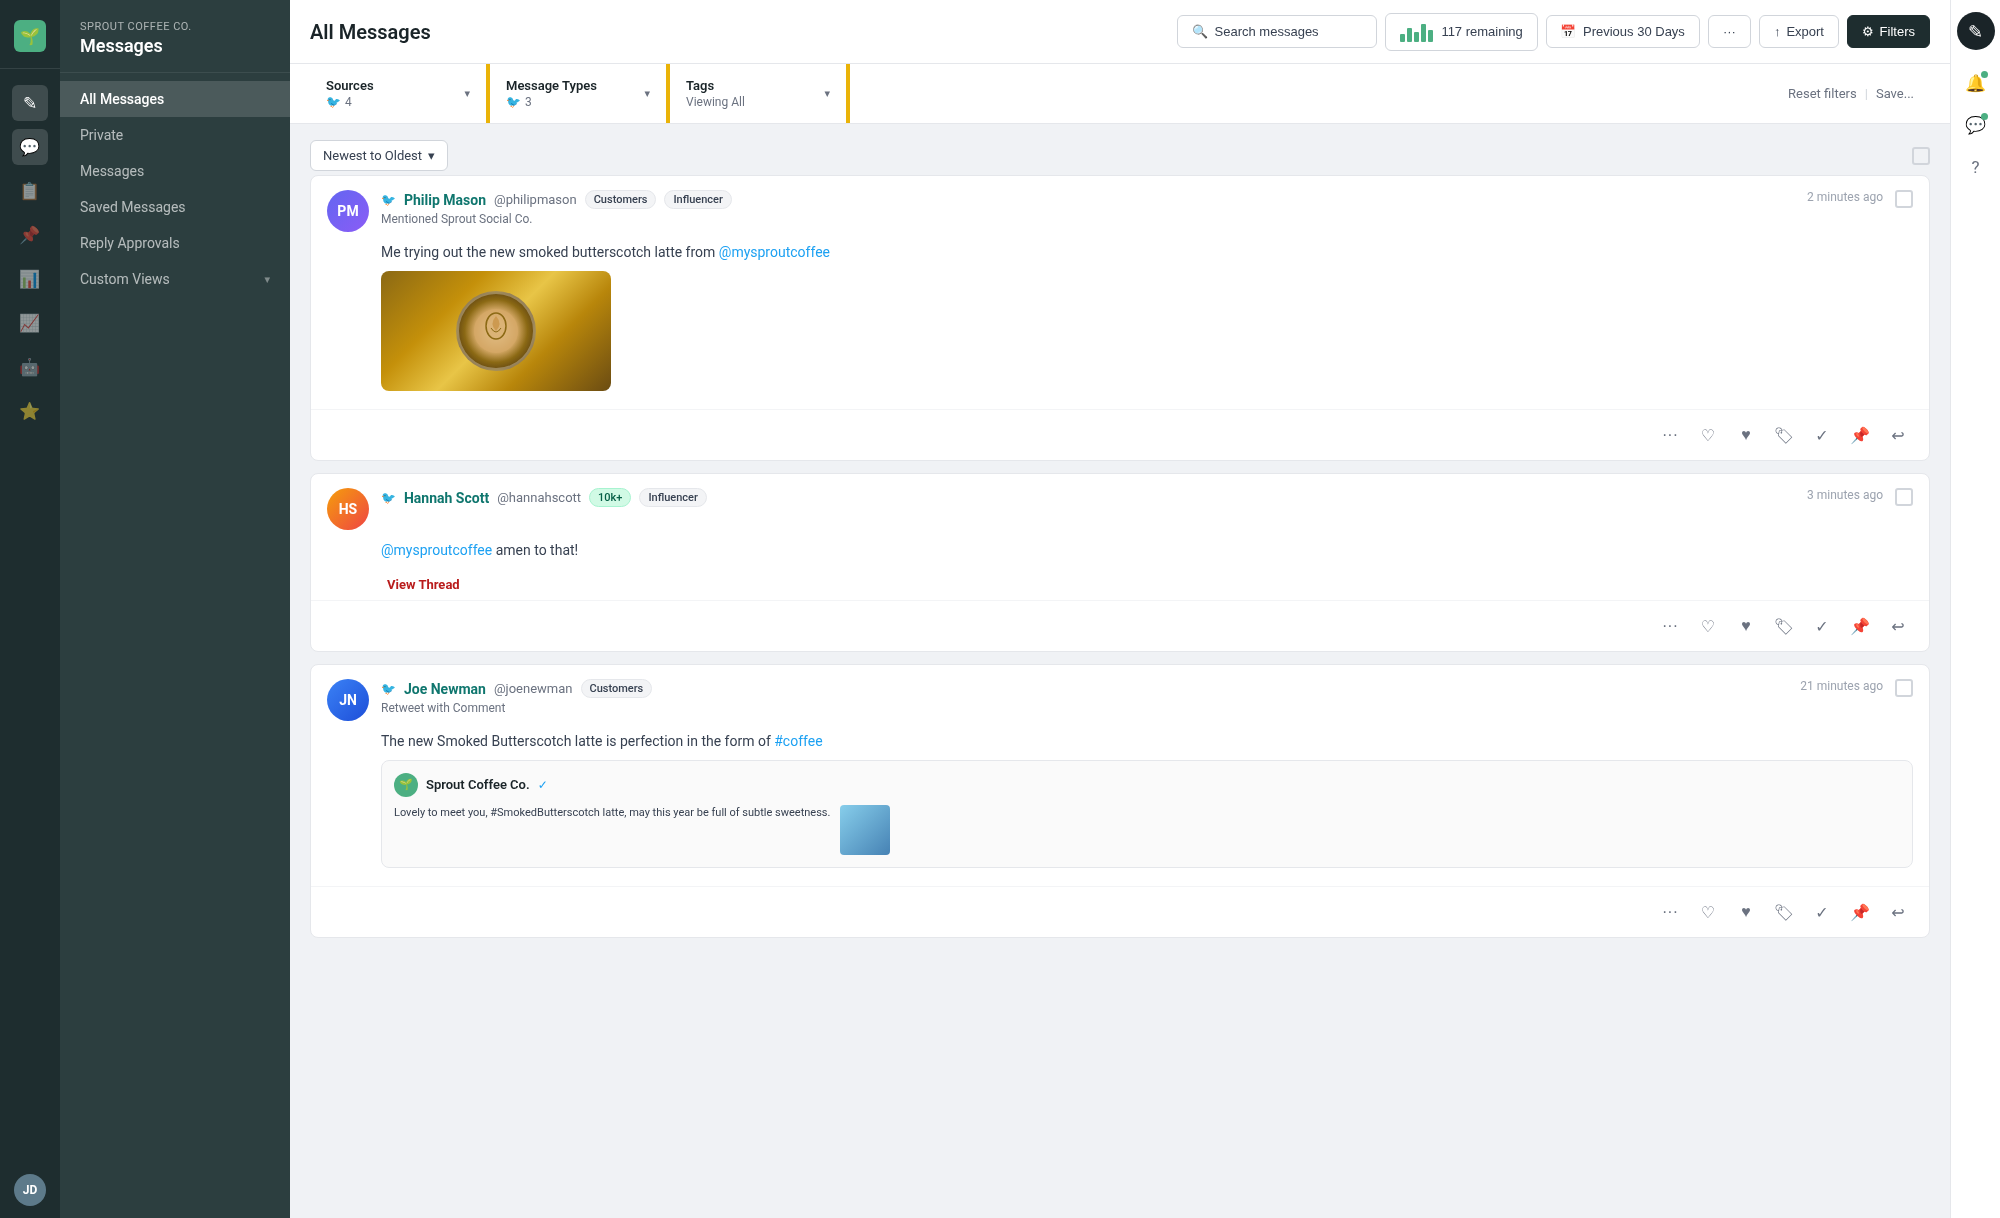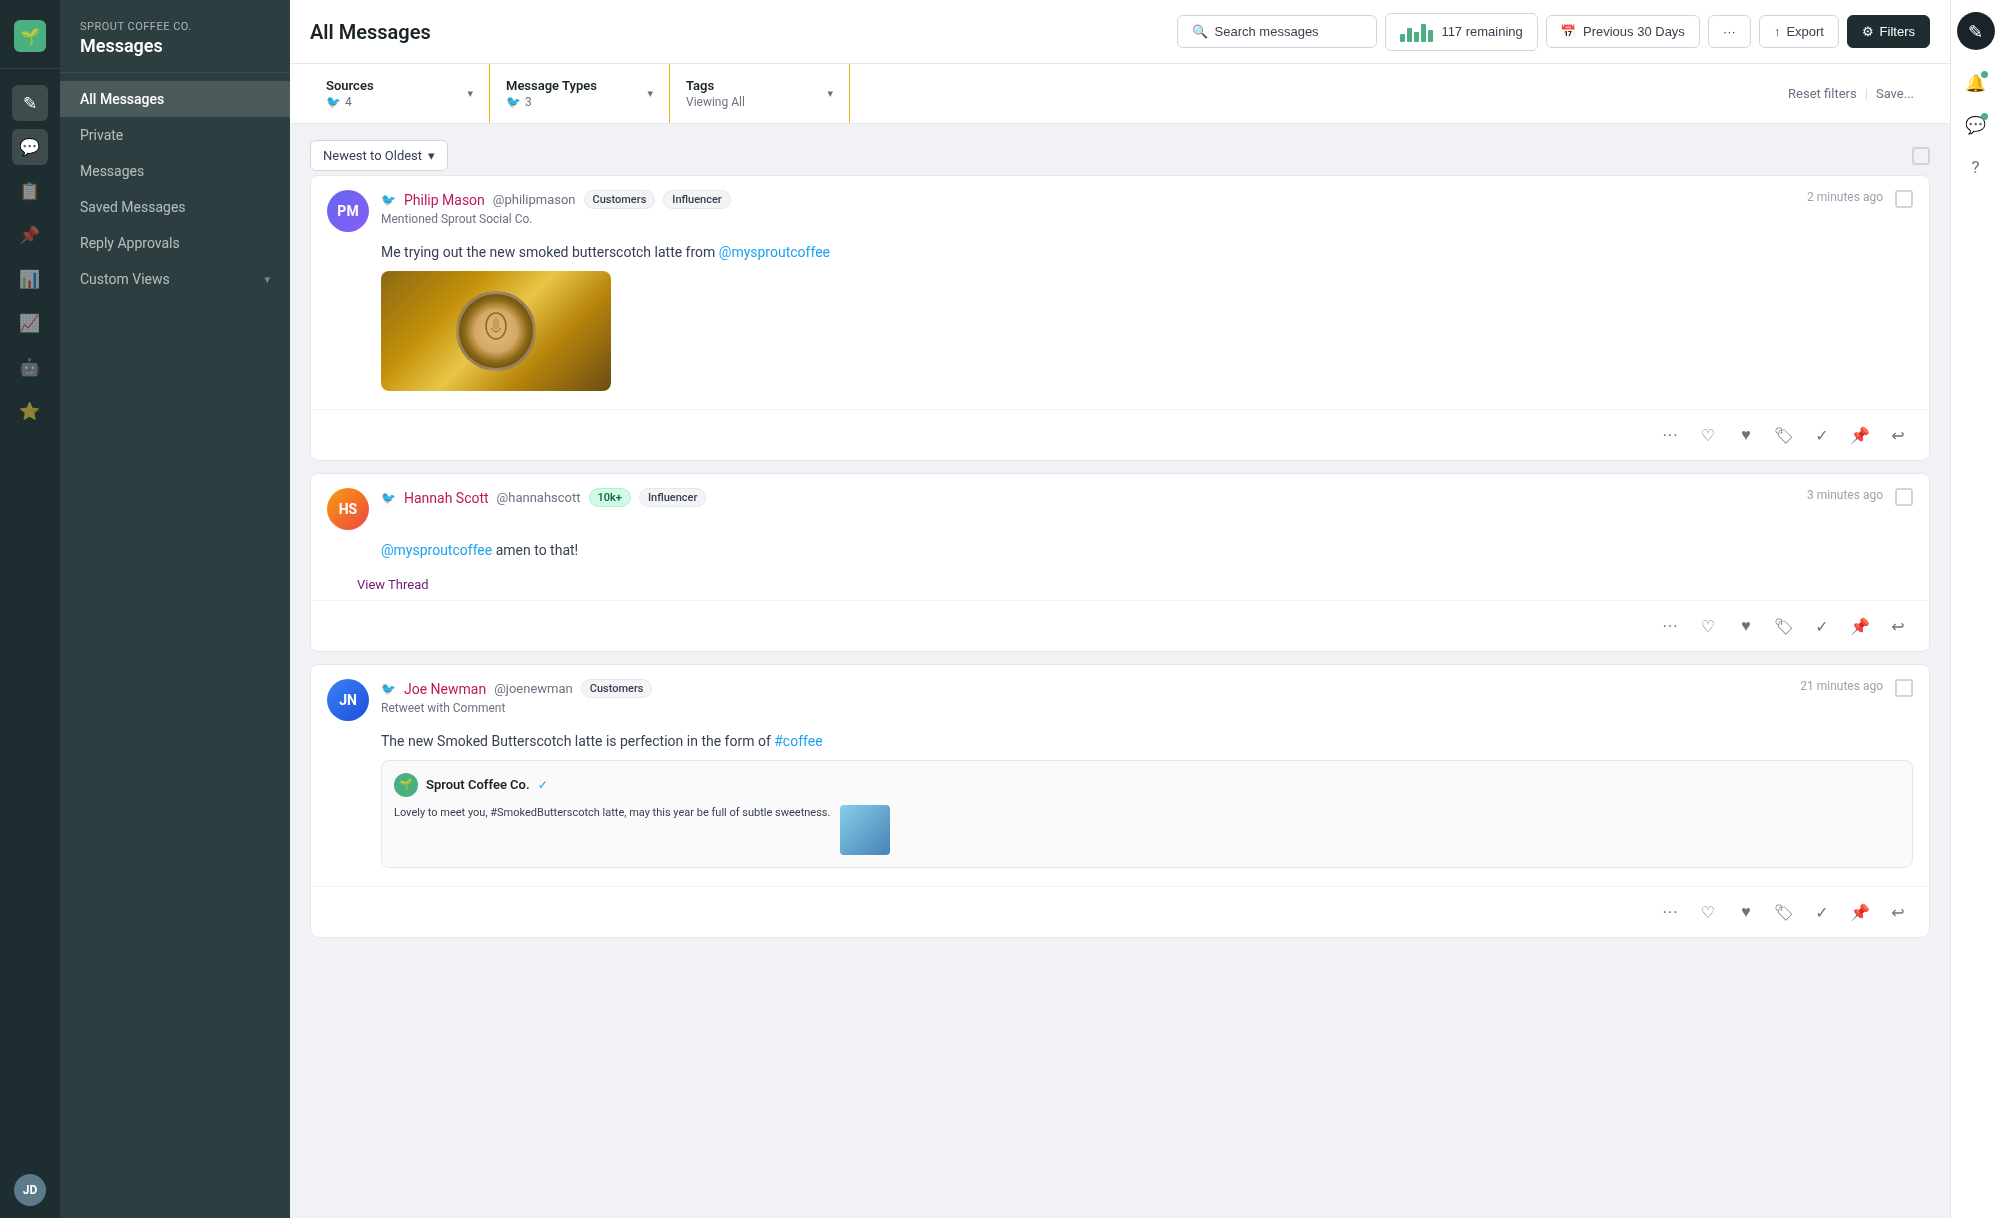--- a/index.html
+++ b/index.html
@@ -159,21 +159,21 @@
       background: white;
       padding: 0 20px;
       display: flex;
       align-items: stretch;
       border-bottom: 1px solid #e5e7eb;
       flex-shrink: 0;
     }
     .filter-item {
       display: flex; align-items: center; gap: 8px;
       padding: 14px 16px;
-      border-right: 1px solid #eab308;
+      border-right: 4px solid #eab308;
       cursor: pointer;
       min-width: 180px;
     }
     .filter-item:last-child { border-right: none; }
     .filter-title { font-size: 13px; font-weight: 600; color: #1a2428; }
     .filter-sub {
       display: flex; align-items: center; gap: 4px;
       font-size: 12px; color: #6b7280; margin-top: 2px;
     }
     .twitter-icon-sm {
@@ -238,21 +238,21 @@
       font-weight: bold; color: white; font-size: 14px;
     }
     .avatar.philip { background: linear-gradient(135deg, #6366f1, #8b5cf6); }
     .avatar.hannah { background: linear-gradient(135deg, #f59e0b, #ef4444); }
     .avatar.joe { background: linear-gradient(135deg, #3b82f6, #1d4ed8); }
     .message-meta { flex: 1; }
     .message-author-row {
       display: flex; align-items: center; gap: 8px; flex-wrap: wrap;
     }
     .author-name {
-      font-size: 14px; font-weight: 400; color: #be185d;
+      font-size: 14px; font-weight: 700; color: #0f766e;
     }
     .author-handle {
       font-size: 13px; color: #6b7280;
     }
     .tag-badge {
       padding: 2px 8px;
       border-radius: 12px;
       font-size: 11px;
       font-weight: 500;
       background: #f3f4f6;
@@ -282,24 +282,24 @@
       overflow: hidden;
     }
     .latte-art {
       width: 80px; height: 80px;
       border-radius: 50%;
       background: radial-gradient(circle, #f5deb3 20%, #d4a866 40%, #8b6914 60%, #5c4011 80%);
       border: 3px solid rgba(255,255,255,0.3);
       display: flex; align-items: center; justify-content: center;
     }
     .view-thread {
-      padding: 6px 46px 8px;
+      padding: 6px 76px 8px;
       font-size: 13px;
-      font-weight: 400;
-      color: #701a75;
+      font-weight: 700;
+      color: #b91c1c;
       cursor: pointer;
     }
     .message-actions {
       display: flex; align-items: center; justify-content: flex-end;
       padding: 8px 14px;
       gap: 4px;
       border-top: 1px solid #f3f4f6;
     }
     .action-btn {
       width: 34px; height: 34px;

